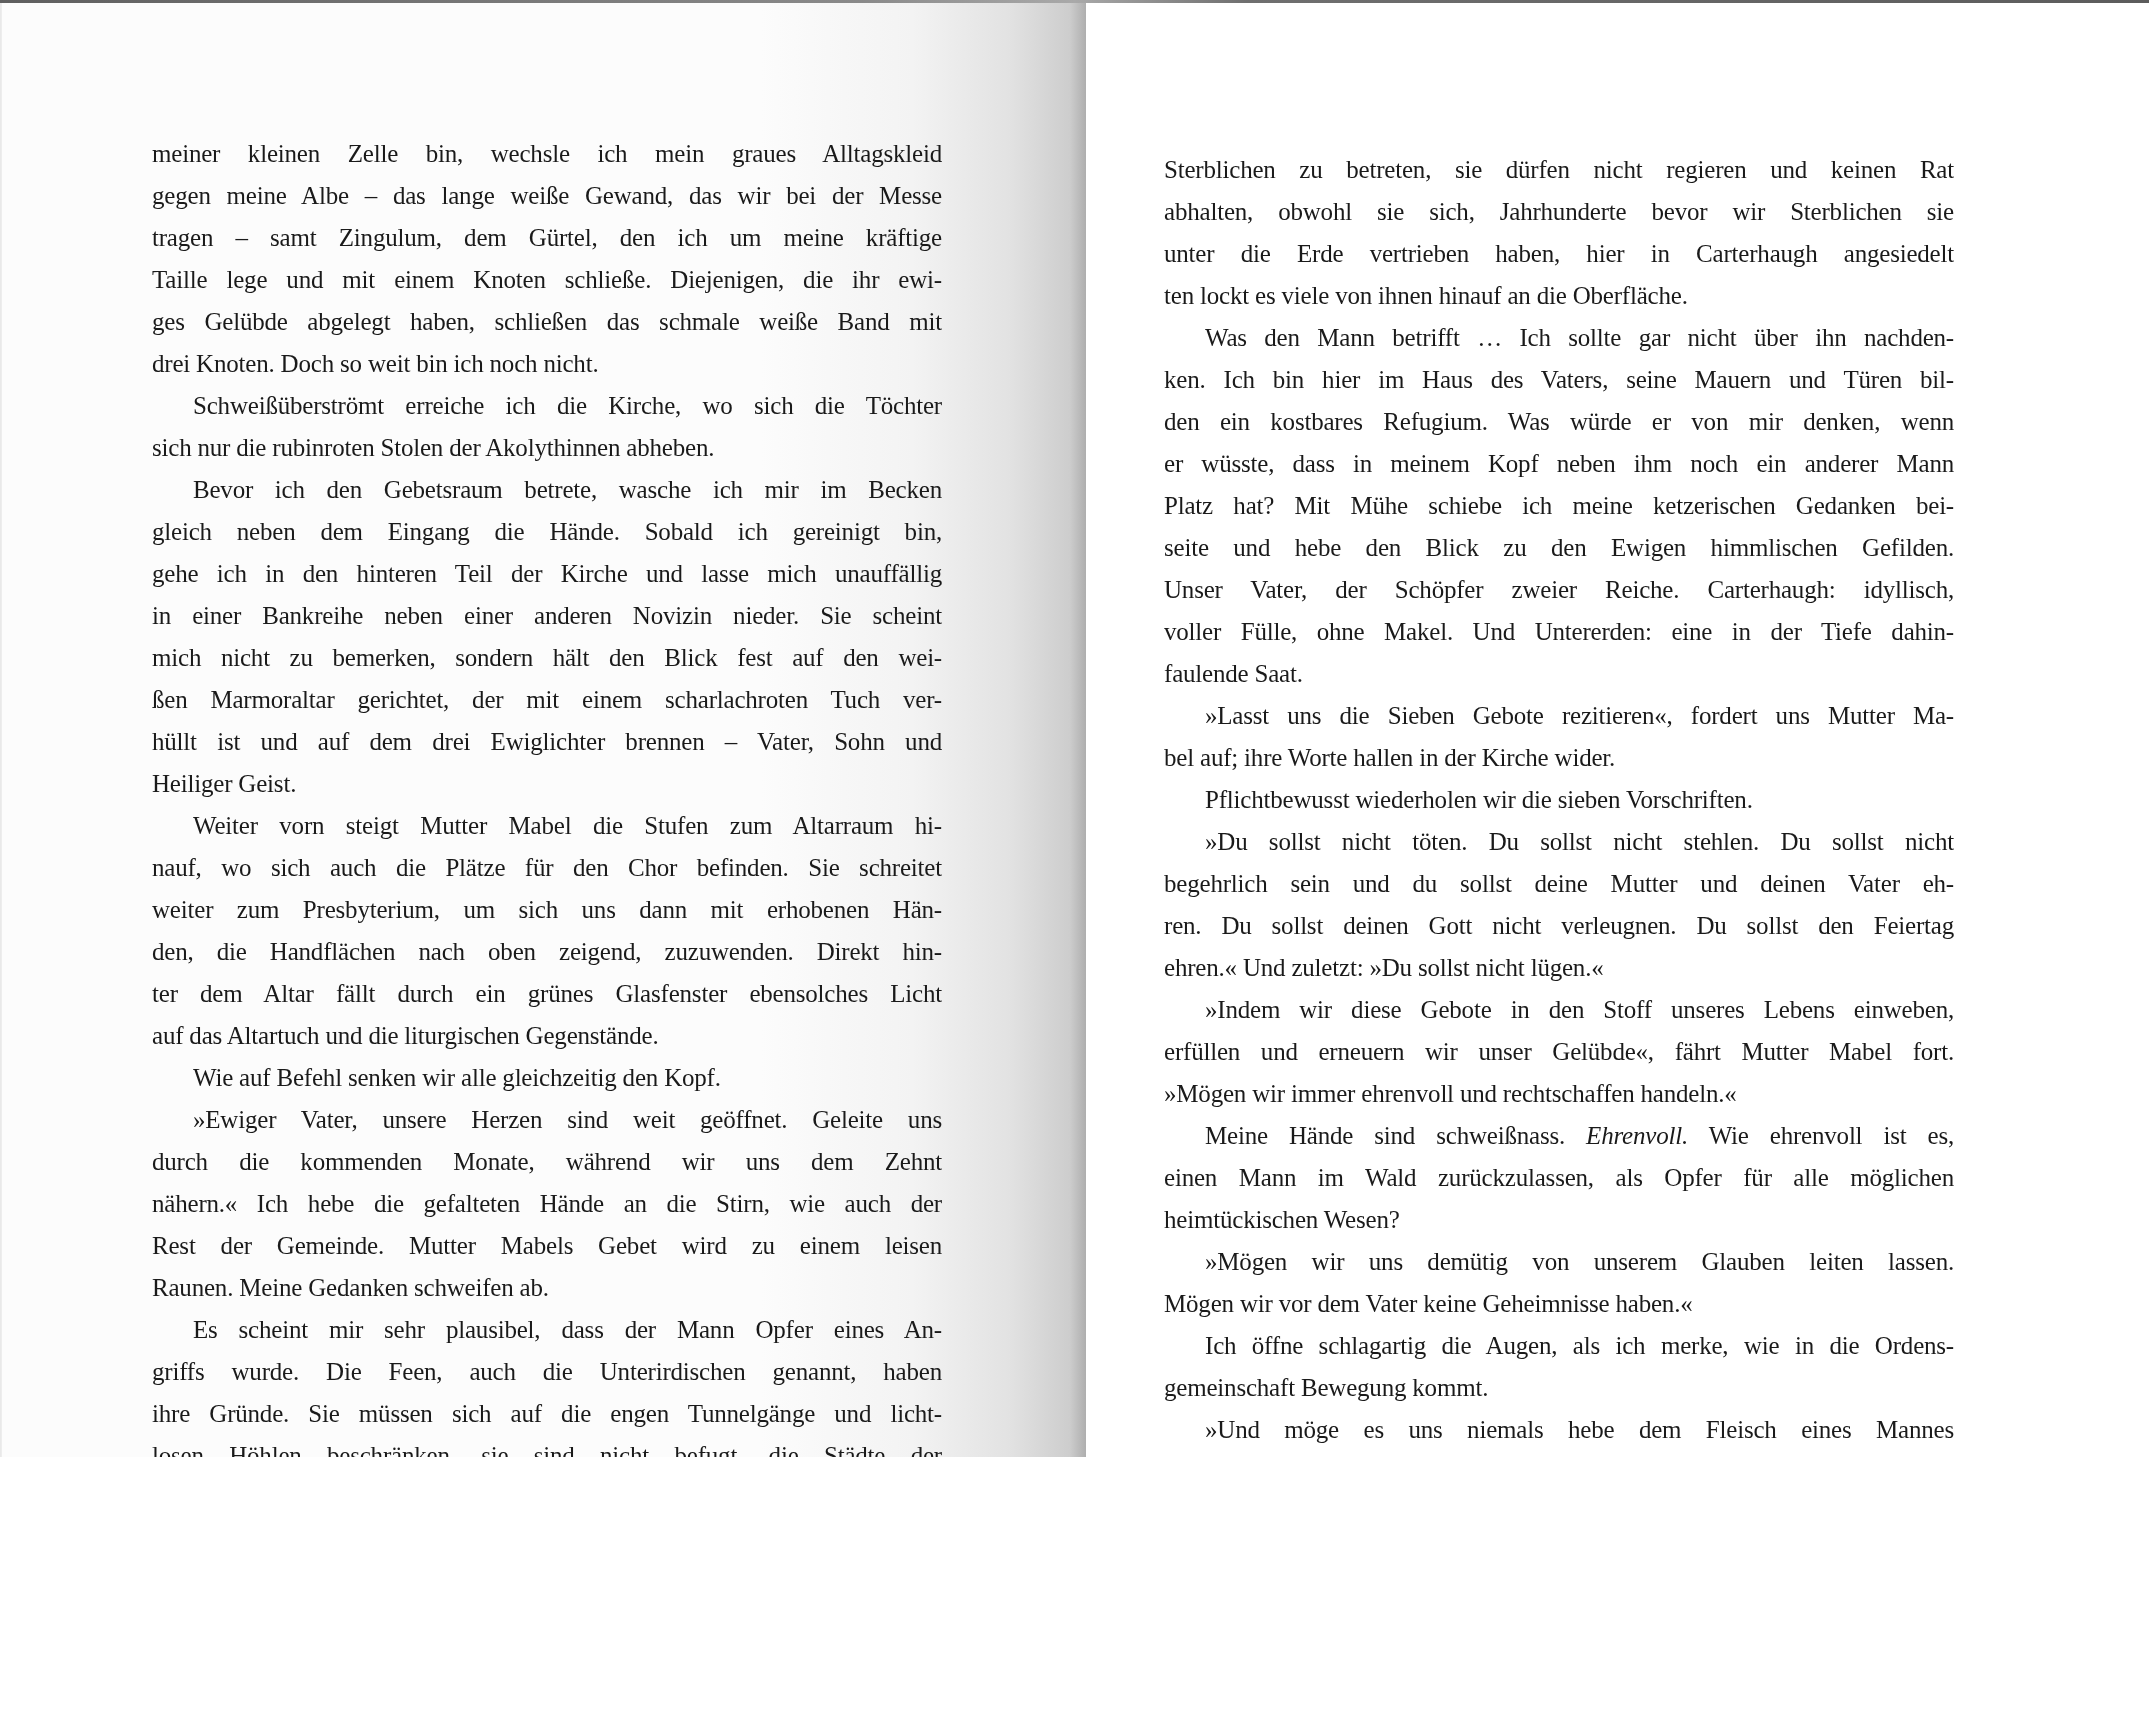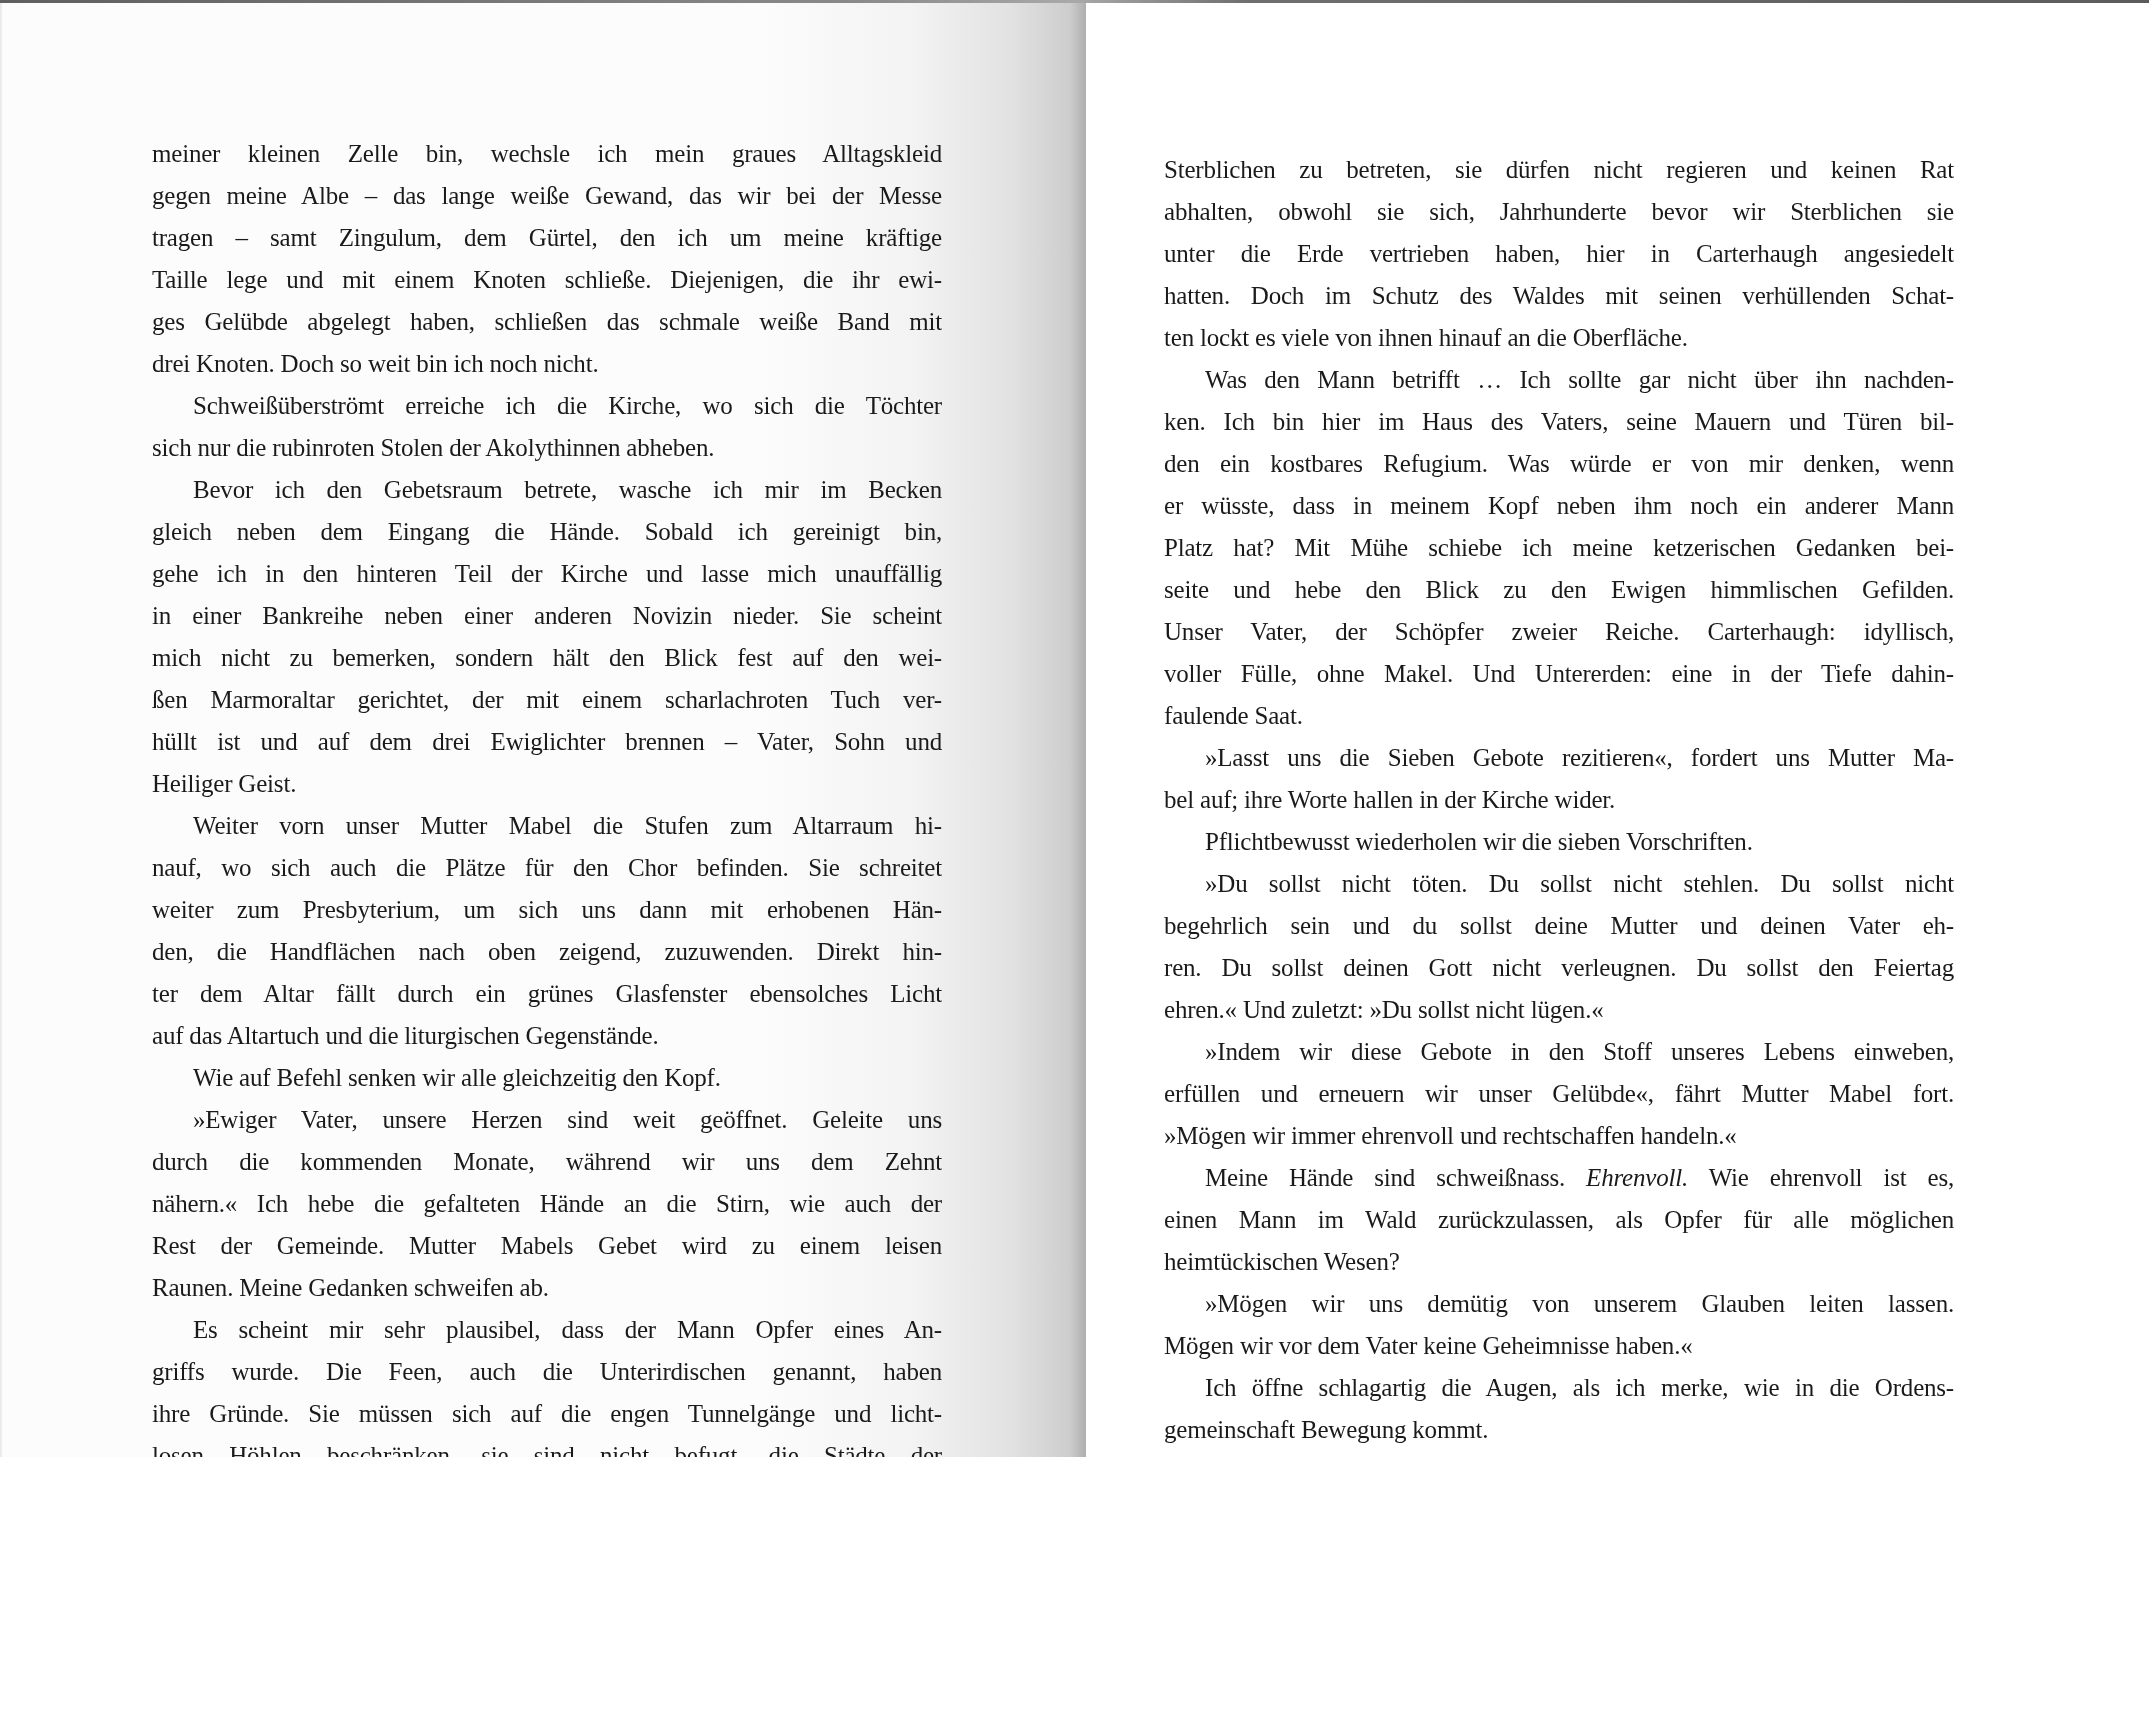--- a/index.html
+++ b/index.html
@@ -79,21 +79,21 @@
         <div class="line indent">Bevor ich den Gebetsraum betrete, wasche ich mir im Becken</div>
         <div class="line">gleich neben dem Eingang die Hände. Sobald ich gereinigt bin,</div>
         <div class="line">gehe ich in den hinteren Teil der Kirche und lasse mich unauffällig</div>
         <div class="line">in einer Bankreihe neben einer anderen Novizin nieder. Sie scheint</div>
         <div class="line">mich nicht zu bemerken, sondern hält den Blick fest auf den wei-</div>
         <div class="line">ßen Marmoraltar gerichtet, der mit einem scharlachroten Tuch ver-</div>
         <div class="line">hüllt ist und auf dem drei Ewiglichter brennen – Vater, Sohn und</div>
         <div class="line line-end">Heiliger Geist.</div>
       </div>
       <div class="para">
-        <div class="line indent">Weiter vorn unser Mutter Mabel die Stufen zum Altarraum hi-</div>
+        <div class="line indent">Weiter vorn steigt Mutter Mabel die Stufen zum Altarraum hi-</div>
         <div class="line">nauf, wo sich auch die Plätze für den Chor befinden. Sie schreitet</div>
         <div class="line">weiter zum Presbyterium, um sich uns dann mit erhobenen Hän-</div>
         <div class="line">den, die Handflächen nach oben zeigend, zuzuwenden. Direkt hin-</div>
         <div class="line">ter dem Altar fällt durch ein grünes Glasfenster ebensolches Licht</div>
         <div class="line line-end">auf das Altartuch und die liturgischen Gegenstände.</div>
       </div>
       <div class="para">
         <div class="line line-end indent">Wie auf Befehl senken wir alle gleichzeitig den Kopf.</div>
       </div>
       <div class="para">
@@ -108,21 +108,20 @@
         <div class="line">griffs wurde. Die Feen, auch die Unterirdischen genannt, haben</div>
         <div class="line">ihre Gründe. Sie müssen sich auf die engen Tunnelgänge und licht-</div>
         <div class="line">losen Höhlen beschränken, sie sind nicht befugt, die Städte der</div>
       </div>
     </div>
   <div class="text-col text-col-right">
       <div class="para">
         <div class="line">Sterblichen zu betreten, sie dürfen nicht regieren und keinen Rat</div>
         <div class="line">abhalten, obwohl sie sich, Jahrhunderte bevor wir Sterblichen sie</div>
         <div class="line">unter die Erde vertrieben haben, hier in Carterhaugh angesiedelt</div>
-        <div class="line">hatten. Doch im Schutz des Waldes mit seinen verhüllenden Schat-</div>
         <div class="line line-end">ten lockt es viele von ihnen hinauf an die Oberfläche.</div>
       </div>
       <div class="para">
         <div class="line indent">Was den Mann betrifft … Ich sollte gar nicht über ihn nachden-</div>
         <div class="line">ken. Ich bin hier im Haus des Vaters, seine Mauern und Türen bil-</div>
         <div class="line">den ein kostbares Refugium. Was würde er von mir denken, wenn</div>
         <div class="line">er wüsste, dass in meinem Kopf neben ihm noch ein anderer Mann</div>
         <div class="line">Platz hat? Mit Mühe schiebe ich meine ketzerischen Gedanken bei-</div>
         <div class="line">seite und hebe den Blick zu den Ewigen himmlischen Gefilden.</div>
         <div class="line">Unser Vater, der Schöpfer zweier Reiche. Carterhaugh: idyllisch,</div>

